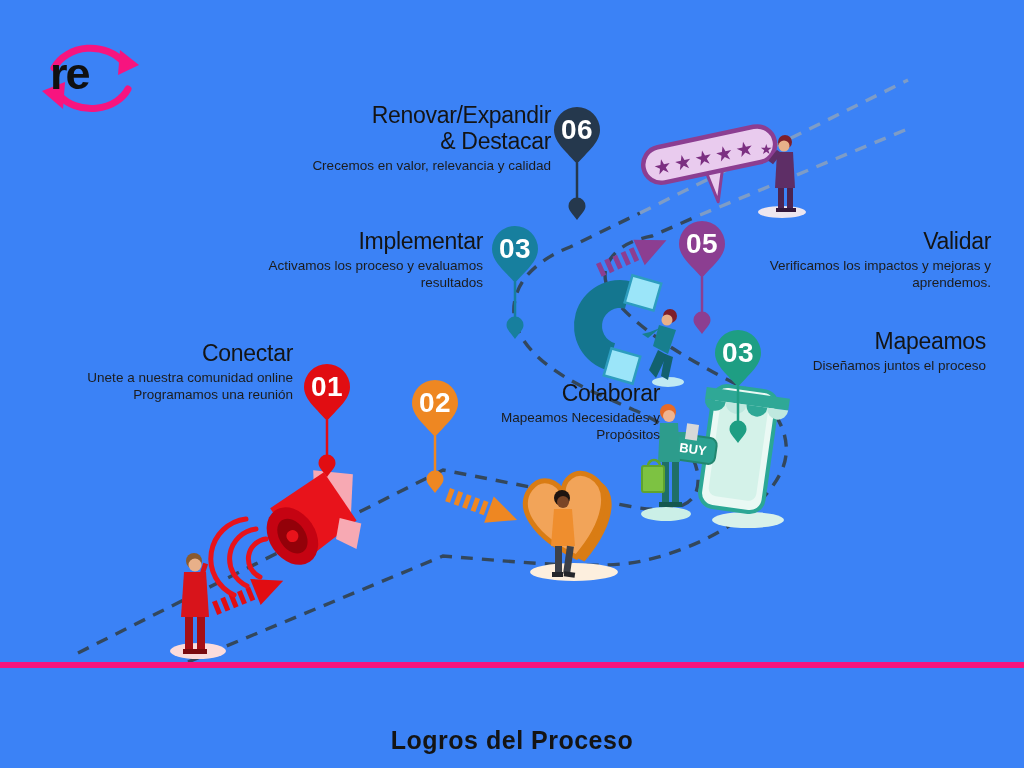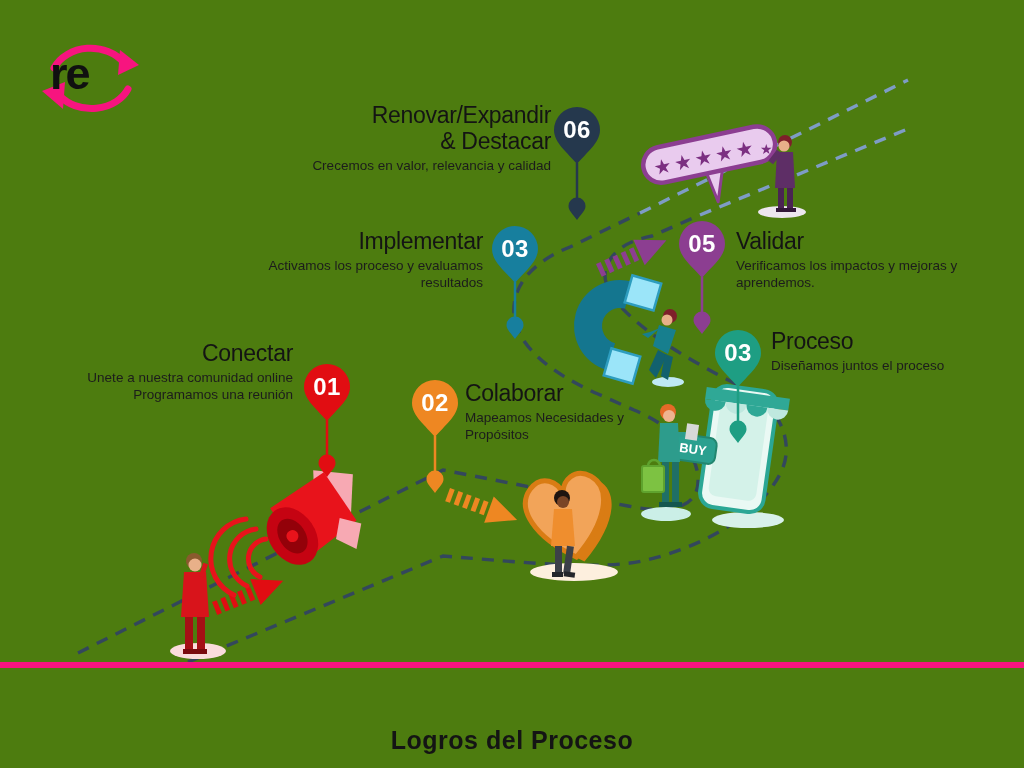--- a/index.html
+++ b/index.html
@@ -1,33 +1,33 @@
 <!DOCTYPE html>
 <html><head>
 <meta charset="utf-8">
 <style>
   html,body { margin:0; padding:0; background:#ffffff; }
   .canvas {
     position:relative; width:1024px; height:768px; overflow:hidden;
-    background:#4d7c0f; font-family:"Liberation Sans", sans-serif;
+    background:#3b82f6; font-family:"Liberation Sans", sans-serif;
   }
   svg { display:block; }
 
   
-  .step { position:absolute; color:#141414; }
+  .step { position:absolute; color:#141414;text-align:right; }
   .step .title { font-weight:normal; font-size:23px; line-height:1.12; white-space:pre-line; letter-spacing:-0.3px; }
   .step .desc  { font-size:13.5px; line-height:1.28; margin-top:2px; white-space:pre-line; color:#1c1c1c; }
   .align-right { text-align:right; }
 
   
   .pin { position:absolute; width:56px; height:120px; color:var(--c,#333); }
   .pin .num {
     position:absolute; left:0; top:1px; width:56px; height:48px;
     display:flex; align-items:center; justify-content:center;
-    color:#ffffff; font-weight:bold; font-size:24px; letter-spacing:0.5px;text-align:center;
+    color:#ffffff; font-weight:bold; font-size:28px; letter-spacing:0.5px;text-align:center;
   }
 
   
   .cfill   { fill:   var(--c,#333); }
   .road-dark  { stroke: var(--road,#33475c); }
   .road-light { stroke: var(--road-light,#7e9cc6); }
   .pink-stroke { stroke: var(--pink,#f7147f); }
   .pink-fill   { fill:   var(--pink,#f7147f); }
 
   
@@ -289,21 +289,21 @@
 Programamos una reunión</div>
   </div>
 
   <div class="step" style="left:465px;top:381px;width:195px">
     <div class="title">Colaborar</div>
     <div class="desc">Mapeamos Necesidades y
 Propósitos</div>
   </div>
 
   <div class="step" style="left:771px;top:329px;width:215px">
-    <div class="title">Proceso</div>
+    <div class="title">Mapeamos</div>
     <div class="desc">Diseñamos juntos el proceso</div>
   </div>
 
   <div class="step align-right" style="left:213px;top:229px;width:270px">
     <div class="title">Implementar</div>
     <div class="desc">Activamos los proceso y evaluamos
 resultados</div>
   </div>
 
   <div class="step" style="left:736px;top:229px;width:255px">

